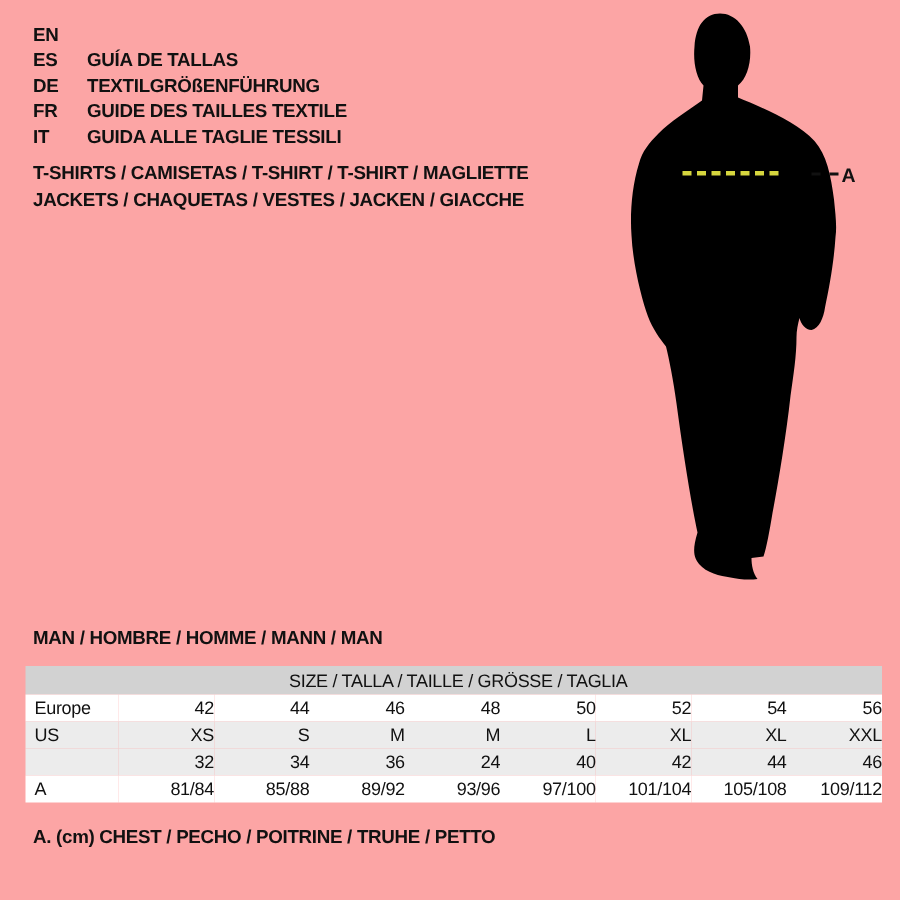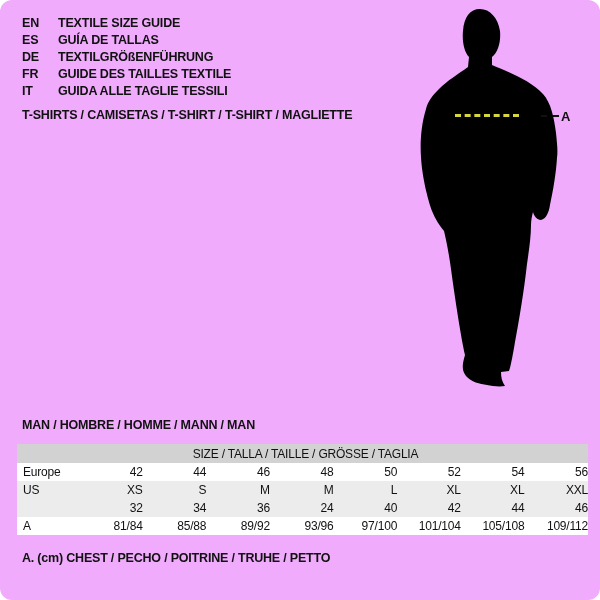--- a/index.html
+++ b/index.html
@@ -1,20 +1,19 @@
 <!DOCTYPE html>
 <html><head>
 <meta charset="utf-8">
 <style>
   html,body { margin:0; padding:0; background:#fff; }
   .page {
-    position:relative; width:600px; height:600px; background:#f0abfc;
+    position:relative; width:600px; height:600px; background:#fca5a5;
     font-family:"Liberation Sans","DejaVu Sans",sans-serif; color:#111111;
     overflow:hidden;
-    border-radius:12px;
   }
   
   .lang-list { position:absolute; left:22px; top:15px; }
   .lang-row { display:flex; height:17px; line-height:17px;
               font-weight:bold; font-size:12.5px; letter-spacing:-0.2px; }
   .lang-code { width:36px; }
   
   .categories { position:absolute; left:22px; top:106px;
                 font-weight:bold; font-size:12.5px; line-height:18px; letter-spacing:-0.2px; }
   
@@ -42,21 +41,20 @@
               font-weight:bold; font-size:12.5px; letter-spacing:-0.2px; }
 </style>
 </head>
 <body>
 
 <div class="page">
 
   <div class="lang-list">
     <div class="lang-row">
       <span class="lang-code">EN</span>
-      <span class="lang-label">TEXTILE SIZE GUIDE</span>
     </div>
     <div class="lang-row">
       <span class="lang-code">ES</span>
       <span class="lang-label">GUÍA DE TALLAS</span>
     </div>
     <div class="lang-row">
       <span class="lang-code">DE</span>
       <span class="lang-label">TEXTILGRÖßENFÜHRUNG</span>
     </div>
     <div class="lang-row">
@@ -64,20 +62,21 @@
       <span class="lang-label">GUIDE DES TAILLES TEXTILE</span>
     </div>
     <div class="lang-row">
       <span class="lang-code">IT</span>
       <span class="lang-label">GUIDA ALLE TAGLIE TESSILI</span>
     </div>
   </div>
 
   <div class="categories">
     <div>T-SHIRTS / CAMISETAS / T-SHIRT / T-SHIRT / MAGLIETTE</div>
+    <div>JACKETS / CHAQUETAS / VESTES / JACKEN / GIACCHE</div>
   </div>
 
   <svg class="figure-svg" width="160" height="390" viewBox="0 0 160 390" aria-hidden="true">
     <path d="M72,4
              C82,4 90,13 92,26
              C93,37 90,47 84,52
              L84,60
              C98,66 122,75 135,89
              C143,98 146,112 148,128
              C149,138 150,146 149,153

